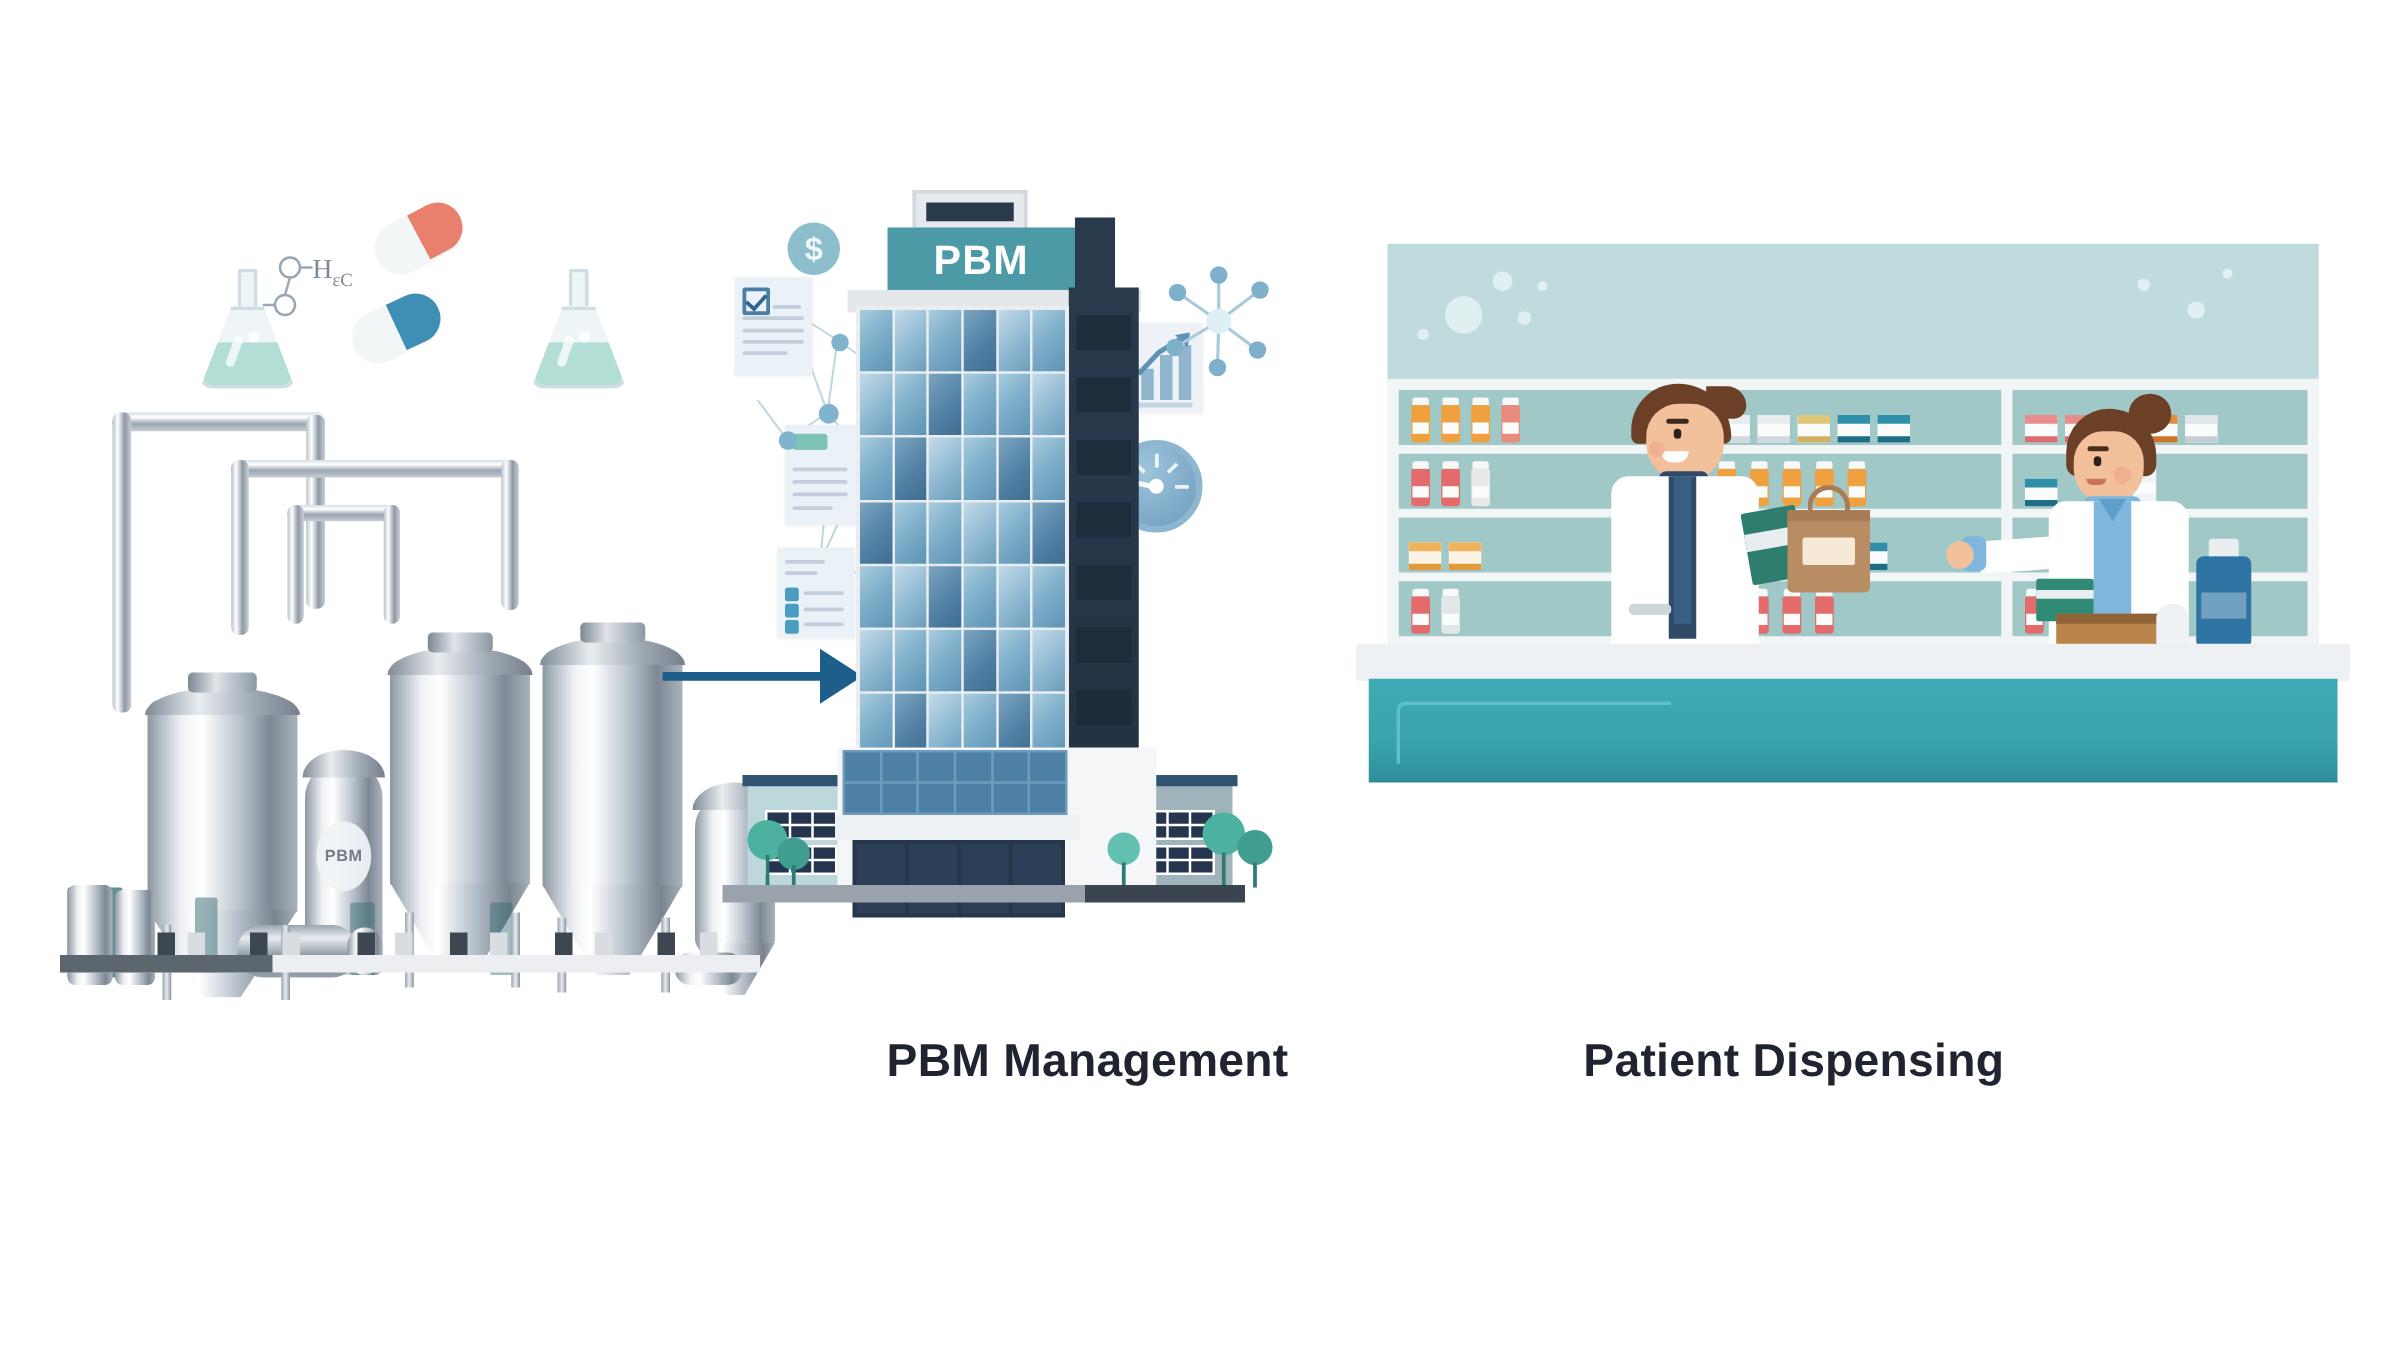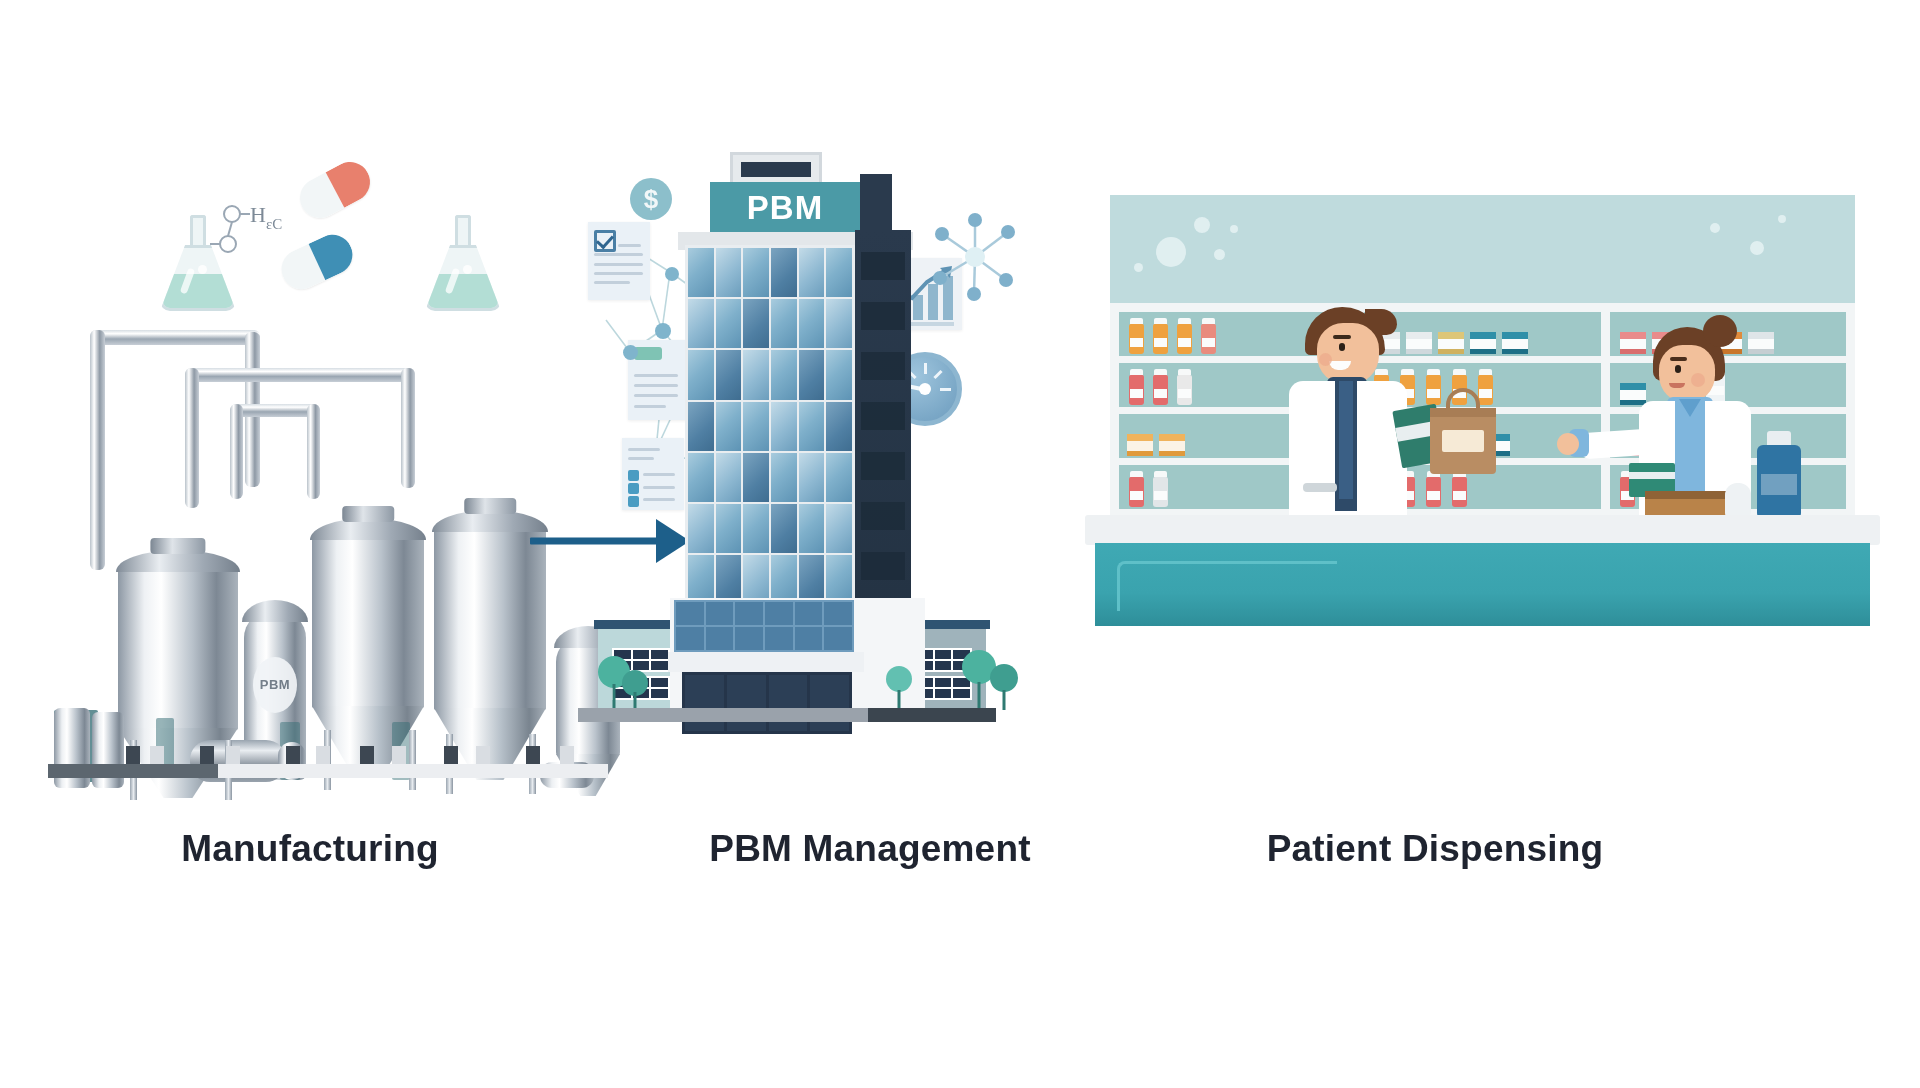--- a/index.html
+++ b/index.html
@@ -1043,17 +1043,16 @@
         <div class="lbl"></div>
     </div>
     <div class="bigbottle" style="left:640px; top:288px; width:26px; height:34px; background:#eef2f4; border-radius:12px 12px 4px 4px;"></div>
 
     <div id="rx-counter-top"></div>
     <div id="rx-counter">
       <div class="inset"></div>
     </div>
   </div>
 
-  <div class="caption" id="cap-mfg">Manufacturing</div>
   <div class="caption" id="cap-disp">Patient Dispensing</div>
   <div class="caption" id="cap-pbm">PBM Management</div>
 
 </div>
 
 </body></html>

